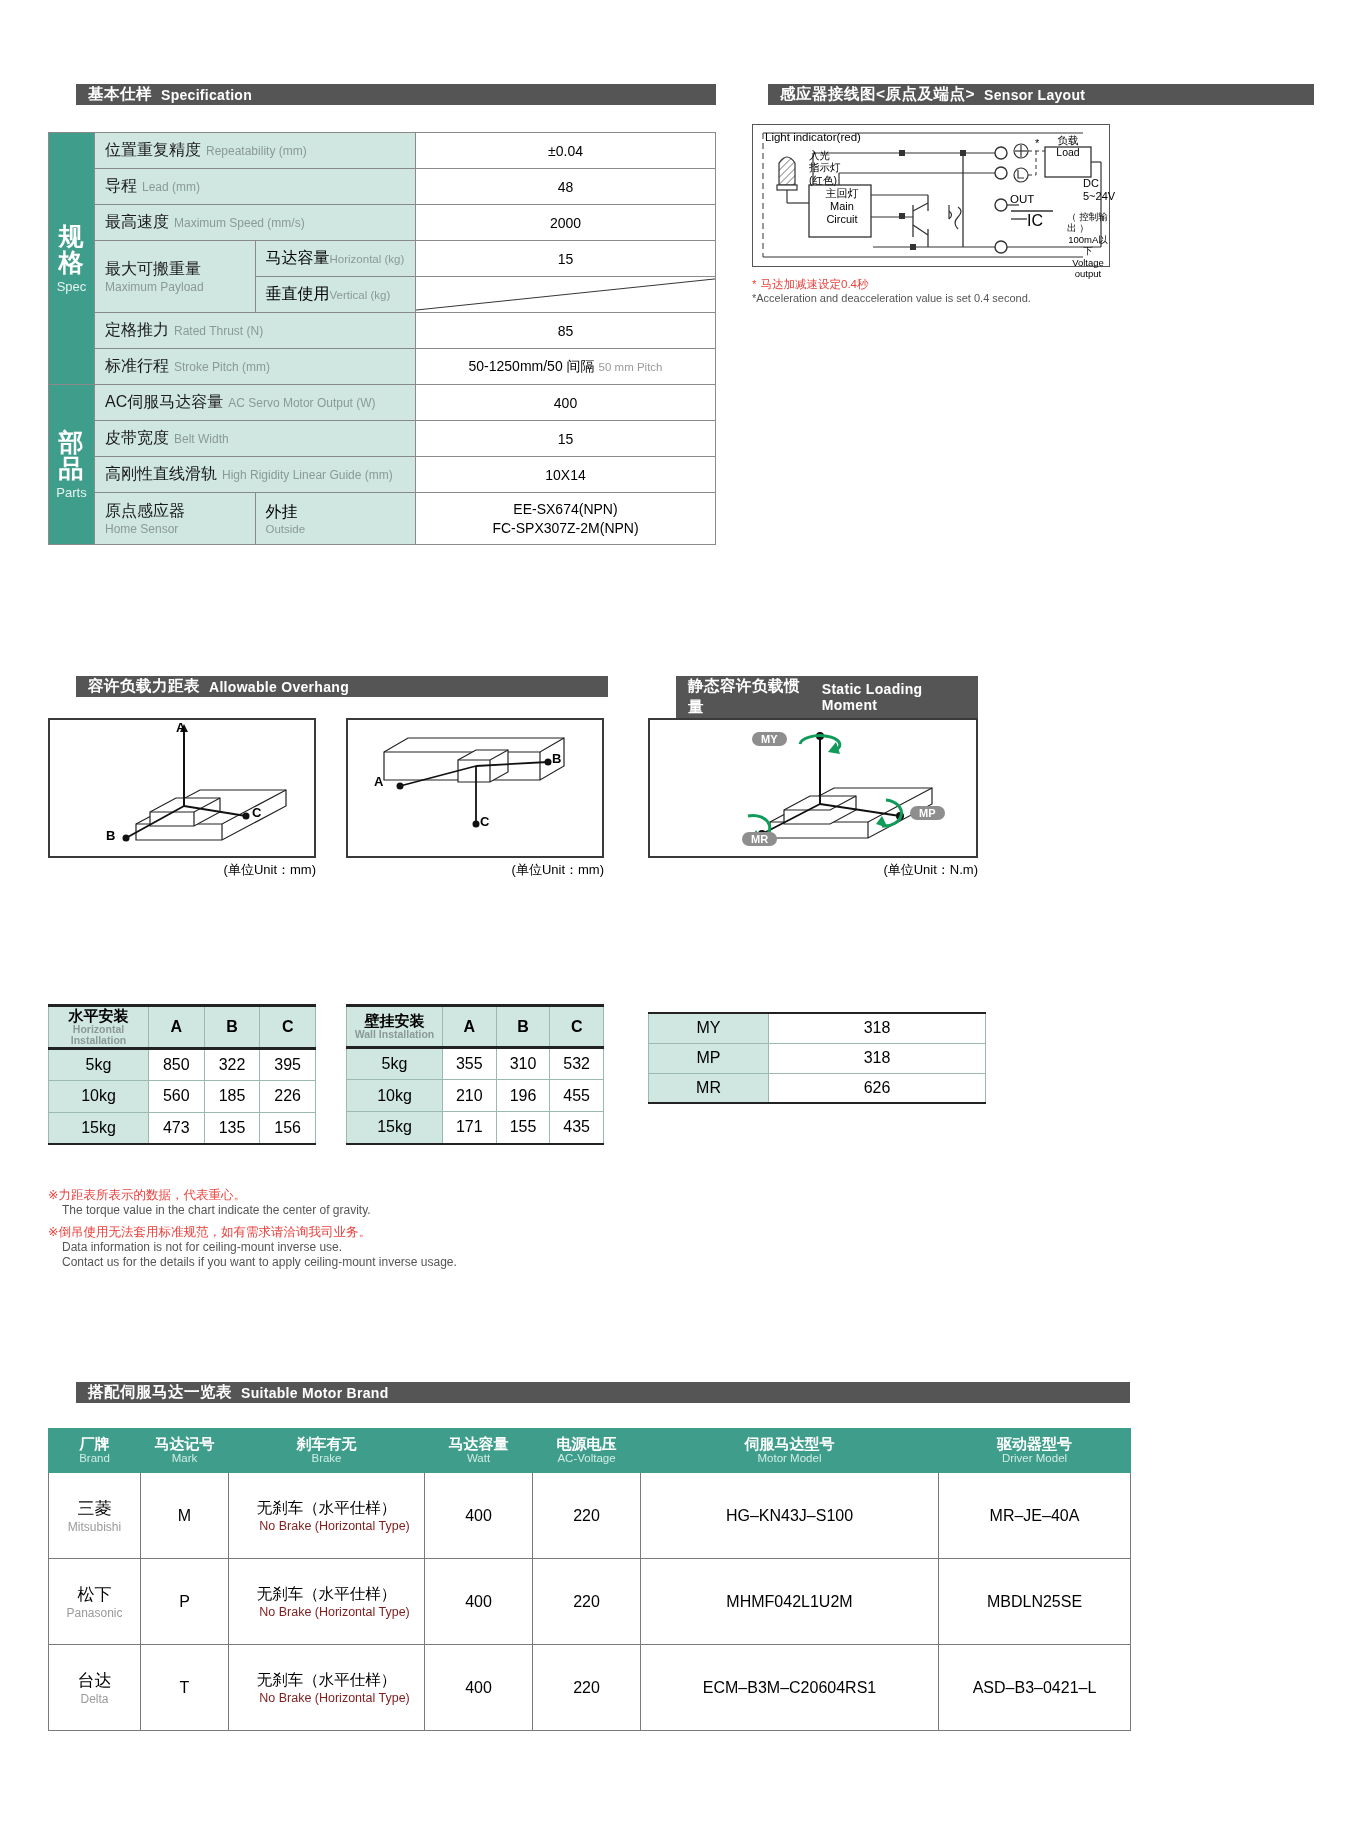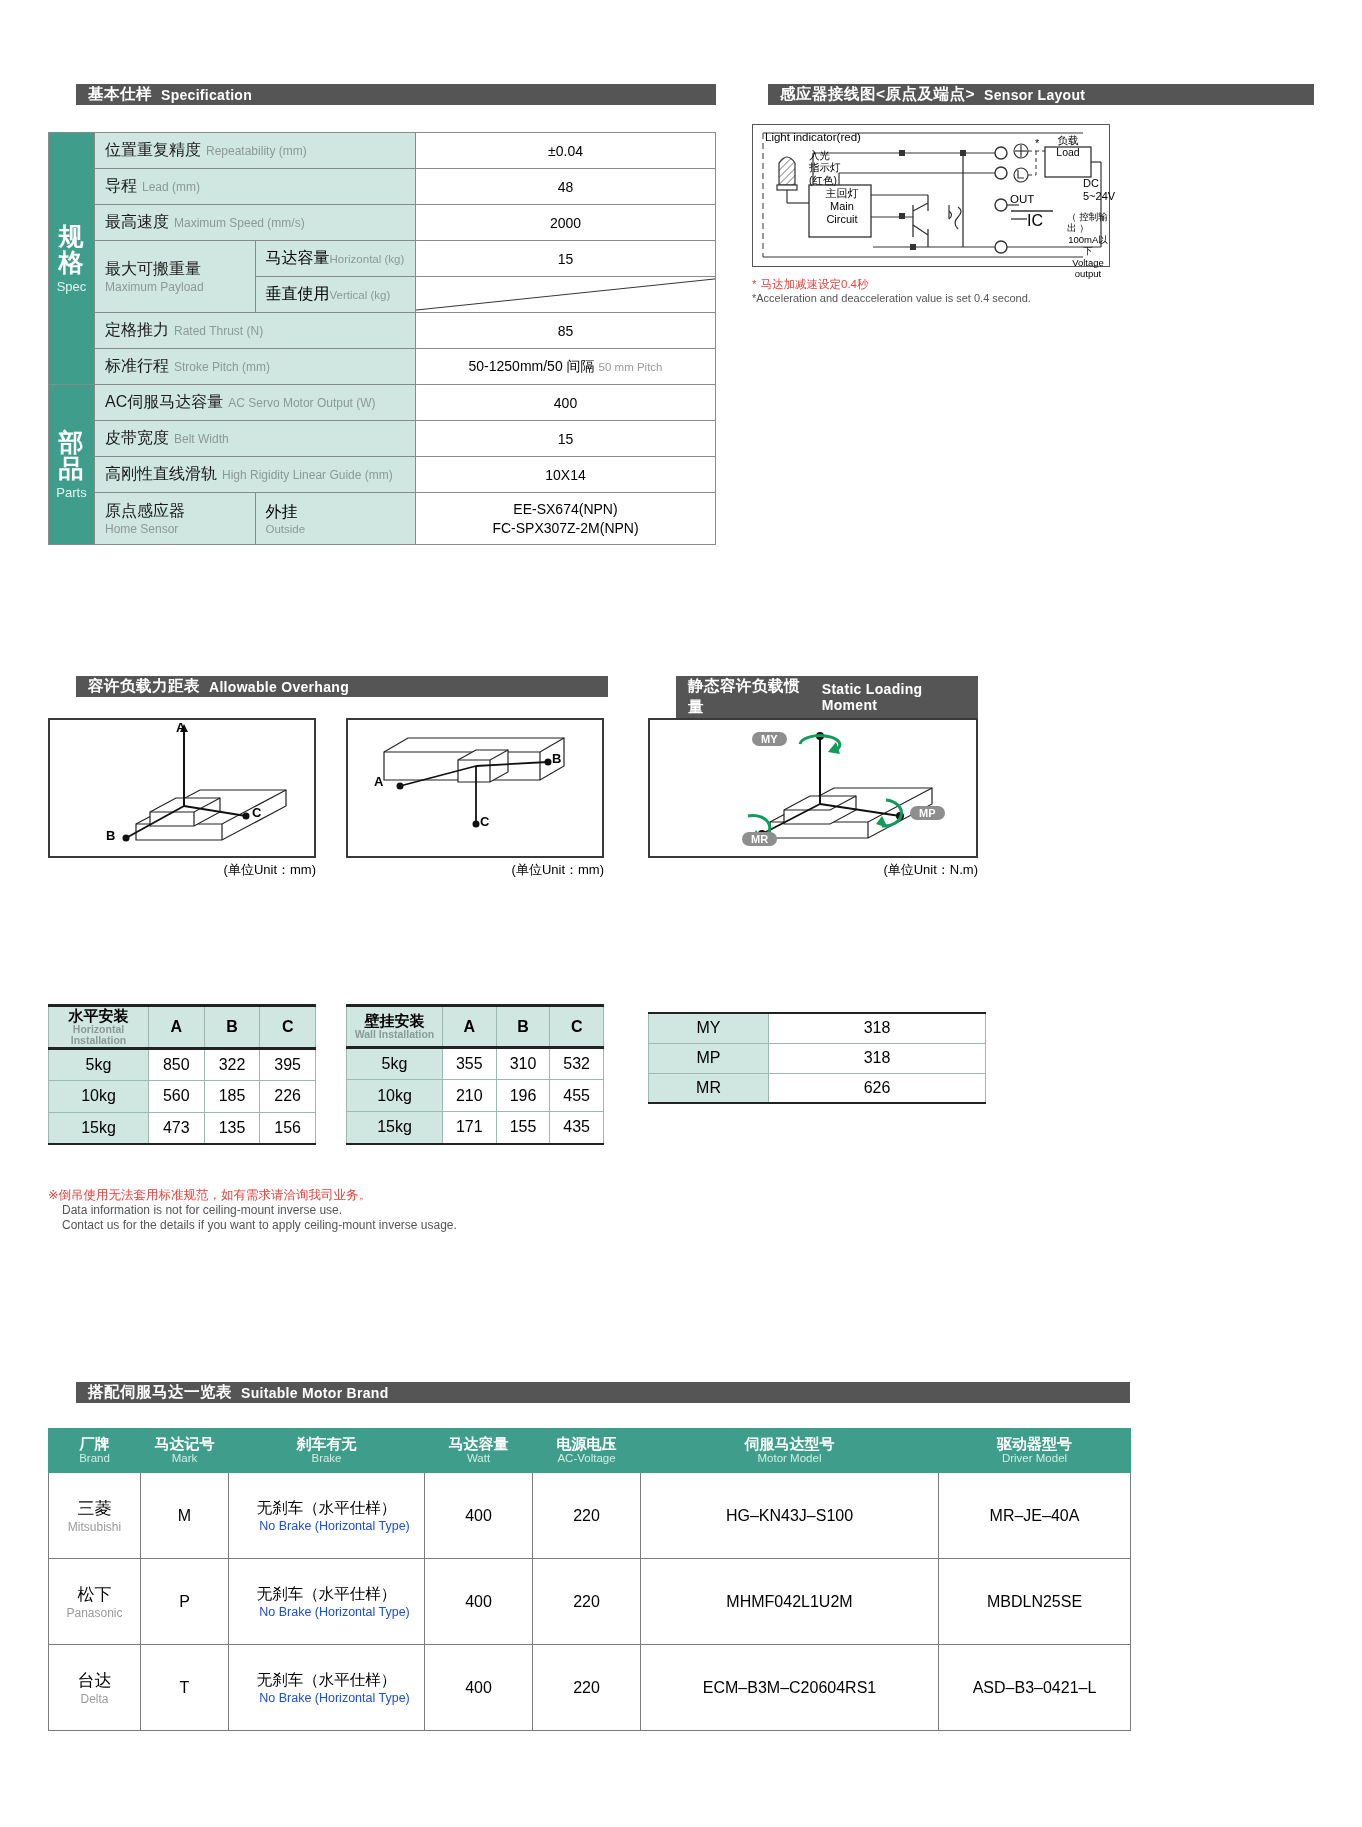--- a/index.html
+++ b/index.html
@@ -97,21 +97,21 @@
   table.motor thead th {
     background: #3f9e8b; color: #fff; height: 44px; line-height: 1.1;
     border-color: #3f9e8b;
   }
   table.motor thead th .cn { font-size: 15px; font-weight: bold; display:block; }
   table.motor thead th .en { font-size: 11.5px; color: #d2ece6; display:block; font-weight: normal; }
   table.motor tbody td { height: 86px; font-size: 16px; }
   table.motor tbody td.brand .cn { font-size: 17px; display:block; }
   table.motor tbody td.brand .en { font-size: 12px; color: #9a9a9a; display:block; }
   table.motor tbody td.brake .cn { font-size: 15.5px; display:block; }
-  table.motor tbody td.brake .en { font-size: 12.5px; color: #1d4ed8; display:block;padding-left:16px; }
+  table.motor tbody td.brake .en { font-size: 12.5px; color: #7f1d1d; display:block;padding-left:16px; }
 </style>
 </head>
 <body>
 
 <div class="block" style="left:48px; top:84px; width:668px;">
   <div class="sec-bar">
     <div class="tab"></div>
     <div class="body">
       <span class="cn">基本仕样</span>
       <span class="en">Specification</span>
@@ -521,20 +521,24 @@
       </tr>
       <tr>
         <td class="k">MR</td>
         <td>626</td>
       </tr>
     </tbody>
   </table>
 </div>
 
 <div class="block notes" style="left:48px; top:1188px; width:620px;">
+  <div class="grp">
+    <div class="r">※力距表所表示的数据，代表重心。</div>
+    <span class="g">The torque value in the chart indicate the center of gravity.</span>
+  </div>
   <div class="grp">
     <div class="r">※倒吊使用无法套用标准规范，如有需求请洽询我司业务。</div>
     <span class="g">Data information is not for ceiling-mount inverse use.</span>
     <span class="g">Contact us for the details if you want to apply ceiling-mount inverse usage.</span>
   </div>
 </div>
 
 <div class="block" style="left:48px; top:1382px; width:1082px;">
   <div class="sec-bar">
     <div class="tab"></div>

